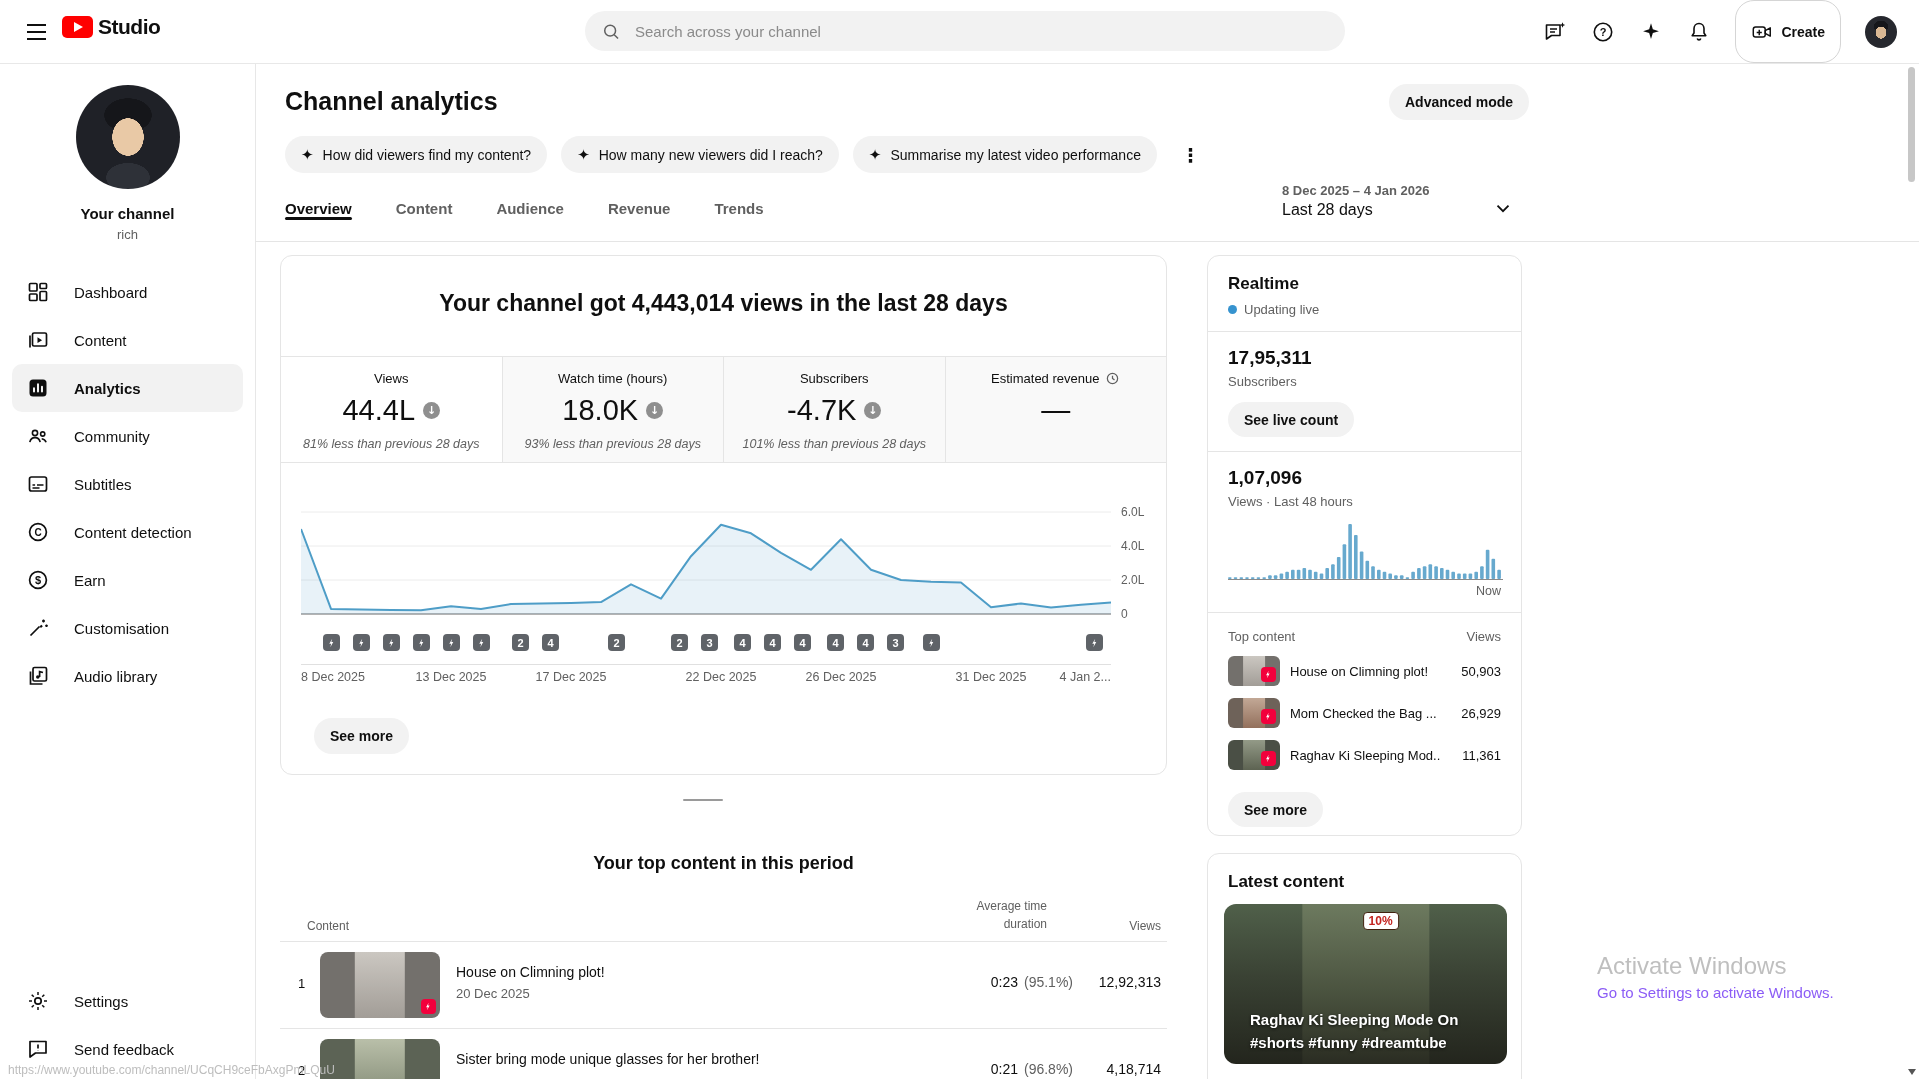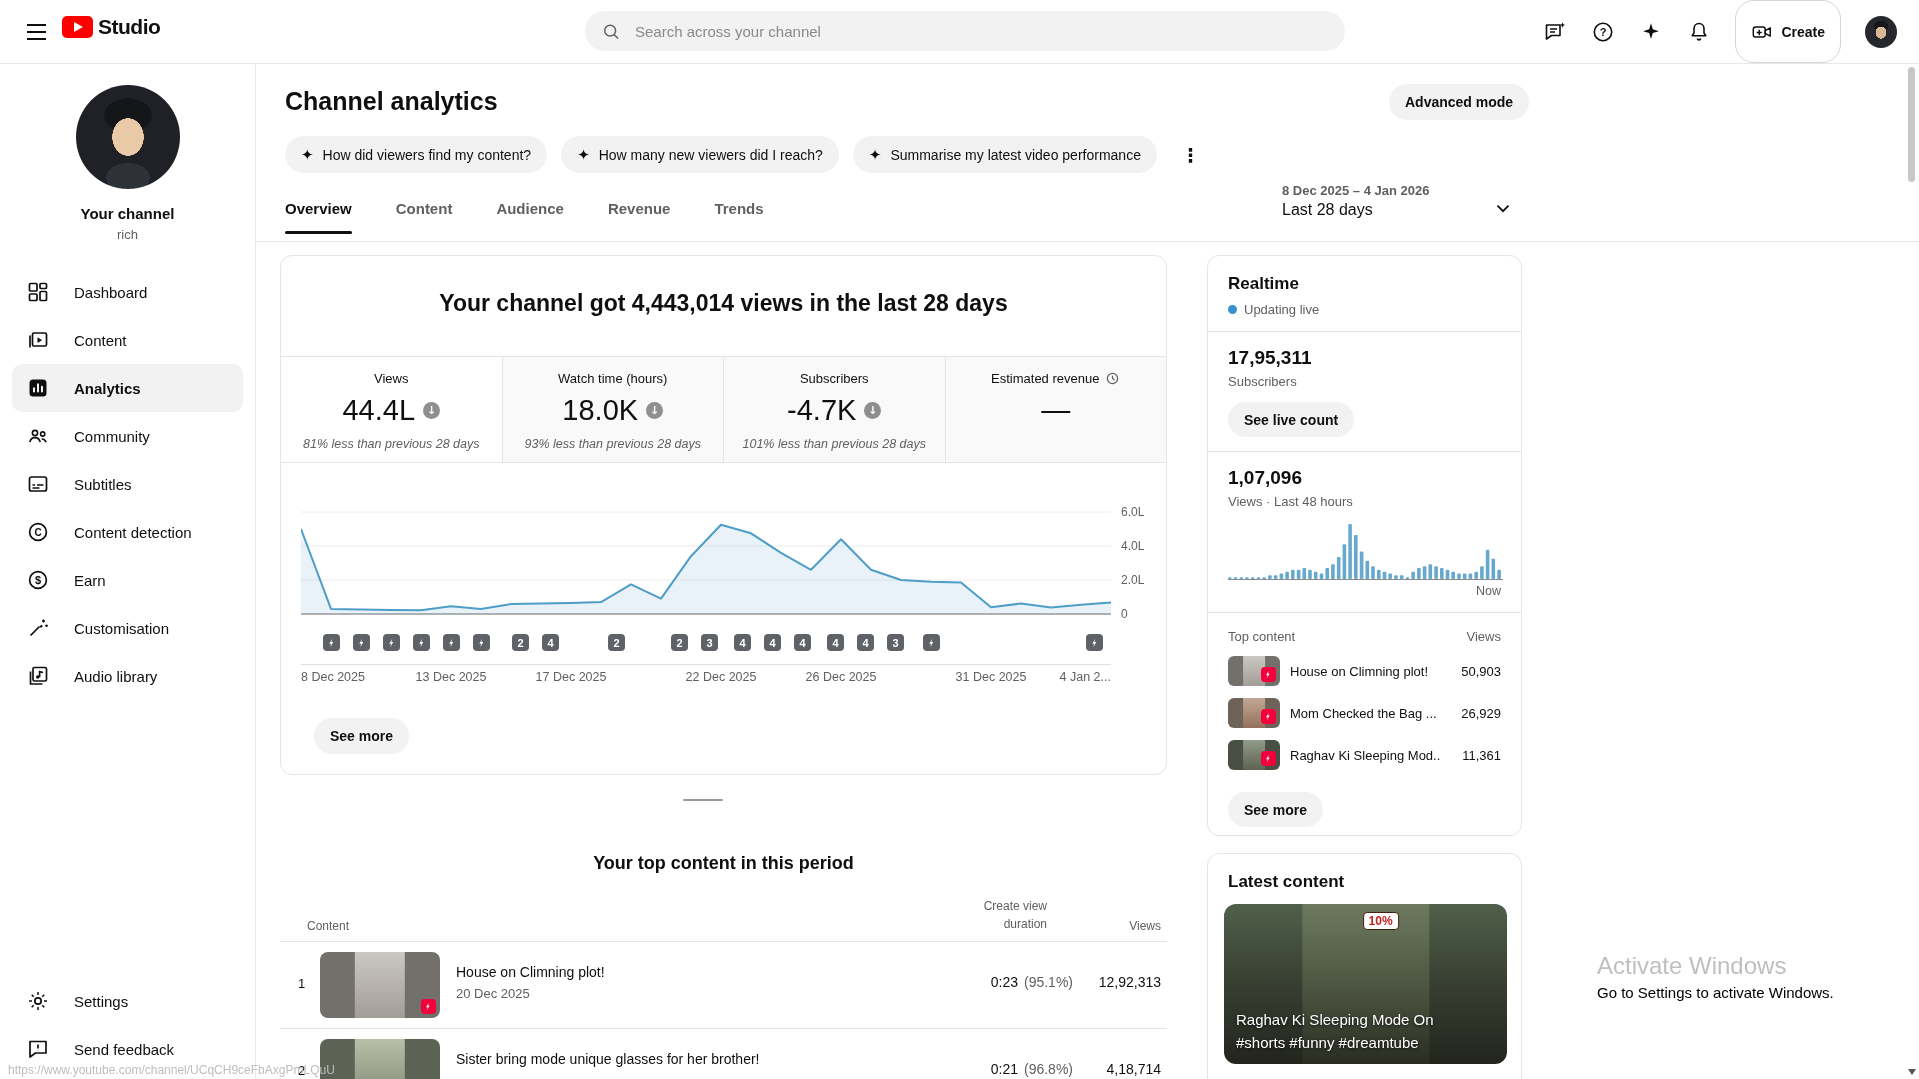--- a/index.html
+++ b/index.html
@@ -46,21 +46,21 @@
   .main{position:absolute;left:255px;top:63px;width:1664px;height:1016px;overflow:hidden;}
   .page-title{position:absolute;left:30px;top:24px;font-size:25px;font-weight:700;}
   .adv-btn{position:absolute;left:1134px;top:21px;height:36px;background:#f2f2f2;border-radius:18px;
            display:flex;align-items:center;padding:0 16px;font-size:14px;font-weight:600;cursor:pointer;}
   .chips{position:absolute;left:30px;top:73px;display:flex;gap:14px;align-items:center;}
   .chip{height:37px;background:#f2f2f2;border-radius:19px;display:flex;align-items:center;gap:9px;
         padding:0 16px;font-size:14px;font-weight:500;cursor:pointer;}
   .spark{font-family:"DejaVu Sans",sans-serif;font-size:15px;}
   .kebab{font-size:19px;font-weight:700;color:#0f0f0f;padding:0 10px;cursor:pointer;font-family:"DejaVu Sans",sans-serif;}
   .tabs{position:absolute;left:30px;top:137px;display:flex;gap:44px;}
-  .tab{font-size:15px;font-weight:600;color:#606060;padding-bottom:17px;cursor:pointer;position:relative;}
+  .tab{font-size:15px;font-weight:600;color:#606060;padding-bottom:3px;cursor:pointer;position:relative;}
   .tab.active{color:#0f0f0f;}
   .tab.active::after{content:"";position:absolute;left:0;right:0;bottom:0;height:3px;background:#0f0f0f;border-radius:2px;}
   .tabs-line{position:absolute;left:0;top:178px;width:1664px;height:1px;background:#e5e5e5;}
   .datebar{position:absolute;left:1027px;top:120px;width:232px;cursor:pointer;}
   .date-range{font-size:13px;font-weight:700;color:#606060;}
   .date-preset{font-size:16px;color:#0f0f0f;margin-top:3px;}
   .date-chev{position:absolute;right:0;top:14px;}
   
   .card{background:#fff;border:1px solid #e5e5e5;border-radius:12px;box-sizing:border-box;}
   .ov-card{position:absolute;left:25px;top:192px;width:887px;height:520px;}
@@ -129,26 +129,26 @@
   .rt-item-title{font-size:13px;color:#0f0f0f;margin-left:10px;width:150px;white-space:nowrap;overflow:hidden;}
   .rt-item-views{font-size:13px;margin-left:auto;}
   .lc-card{position:absolute;left:952px;top:790px;width:315px;height:242px;padding:18px 16px;box-sizing:border-box;}
   .lc-title{font-size:17px;font-weight:700;margin-left:4px;}
   .lc-thumb{position:relative;margin-top:12px;width:283px;height:160px;border-radius:12px;overflow:hidden;
             background:linear-gradient(180deg,#50604a 0%,#3a4234 45%,#23251d 100%);cursor:pointer;}
   .lc-band{position:absolute;left:50%;top:0;bottom:0;width:45%;transform:translateX(-50%);
            background:linear-gradient(#6d7a5f,#474f3c 60%,#2a2c22);}
   .lc-badge{position:absolute;left:50%;top:8px;transform:translateX(-8%);background:#fff;border:1px solid #40210e;
             border-radius:4px;padding:1px 5px;font-size:12px;font-weight:700;color:#c3241f;}
-  .lc-overlay{position:absolute;left:12px;bottom:10px;color:#fff;font-size:15px;font-weight:400;width:230px;
+  .lc-overlay{position:absolute;left:26px;bottom:10px;color:#fff;font-size:15px;font-weight:700;width:230px;
               line-height:1.55;text-shadow:0 1px 3px rgba(0,0,0,.8);}
   
   .watermark{position:absolute;left:1597px;top:952px;color:#bfbfbf;pointer-events:none;}
   .wm1{font-size:24px;font-weight:400;}
-  .wm2{font-size:15px;margin-top:4px;color:#000000;}
+  .wm2{font-size:15px;margin-top:4px;color:#8b5cf6;}
   .scrollbar{position:absolute;right:1px;top:63px;width:13px;height:1016px;}
   .sb-up{position:absolute;top:-22px;left:3px;width:0;height:0;border-left:4px solid transparent;border-right:4px solid transparent;border-bottom:6px solid #777;}
   .sb-thumb{position:absolute;top:4px;left:3px;width:7px;height:115px;background:#c7c7c7;border-radius:4px;}
   .sb-down{position:absolute;bottom:4px;left:3px;width:0;height:0;border-left:4px solid transparent;border-right:4px solid transparent;border-top:6px solid #555;}
   svg{display:block;}
 </style>
 </head>
 <body>
 
 <div class="app">
@@ -464,21 +464,21 @@
       <div class="see-more">See more</div>
     </div>
 
     <div class="handle"></div>
 
     <div class="tc-title">Your top content in this period</div>
     <div class="tc-table">
       <div class="tc-head">
         <span class="th-content">Content</span>
         <span class="th-avd">
-          <span>Create view</span><br>
+          <span>Average time</span><br>
           <span>duration</span>
         </span>
         <span class="th-views">Views</span>
       </div>
       <div class="tc-row">
         <span class="row-rank">1</span>
         <div class="row-thumb thumb t-house">
           <div class="band"></div>
           <span class="sbadge">
             <svg width="9" height="9" viewBox="0 0 24 24">

